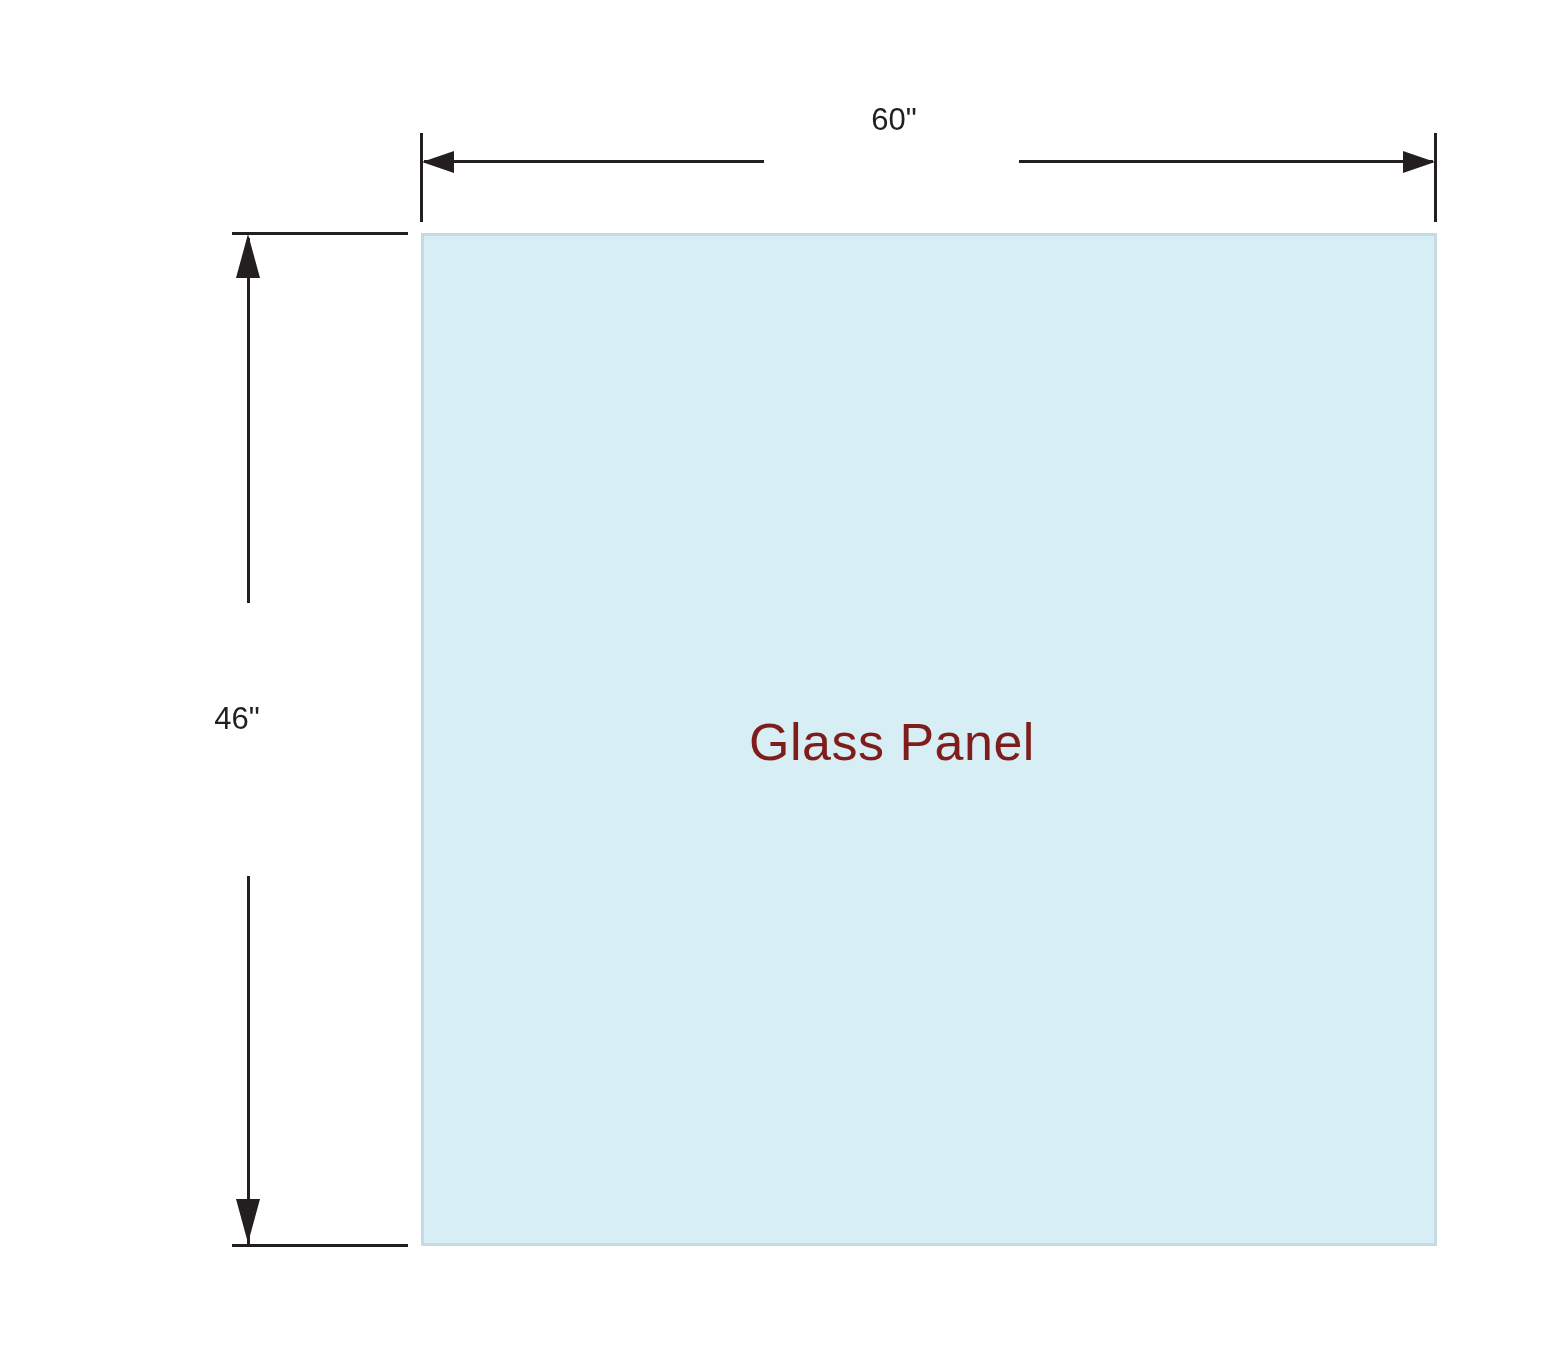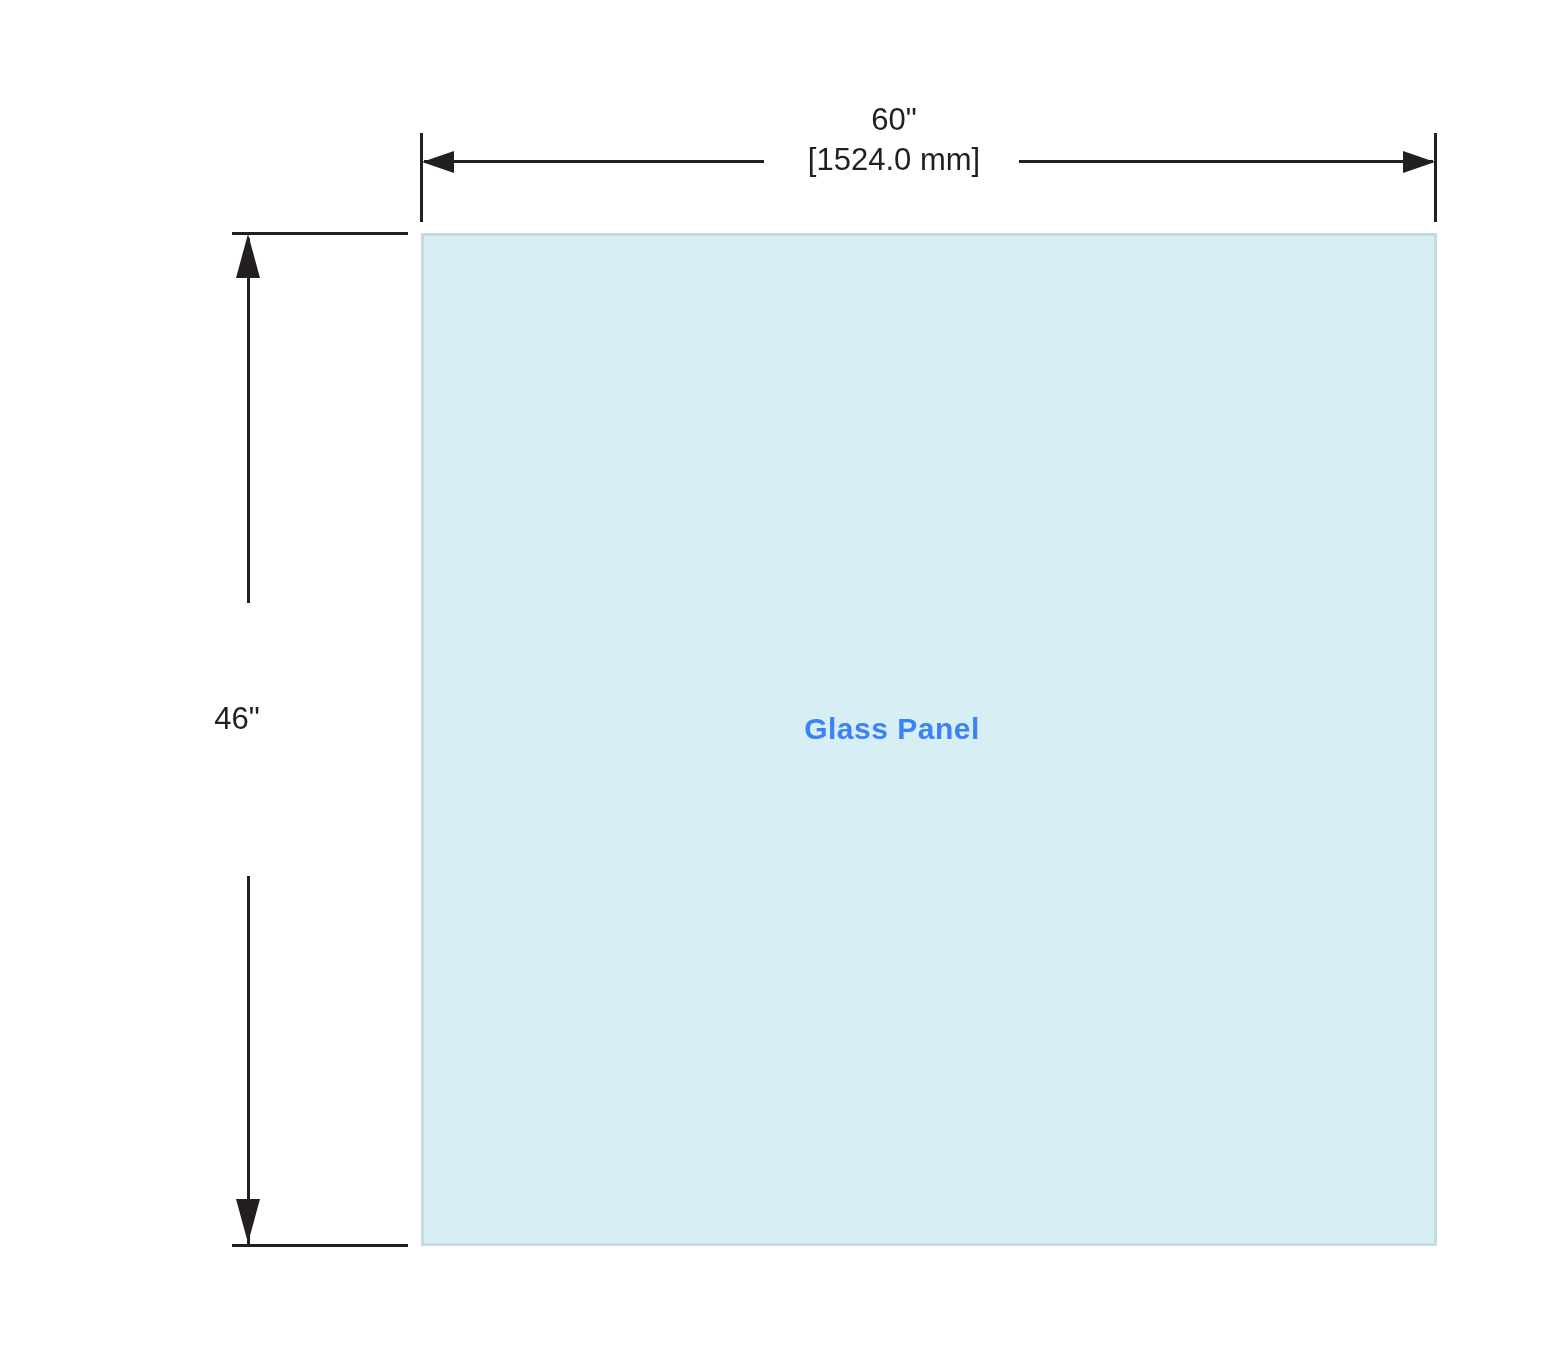--- a/index.html
+++ b/index.html
@@ -28,23 +28,23 @@
     background: #d7eef5;
     border: 3px solid #c6dbe1;
     box-sizing: border-box;
   }
   .panel-label {
     position: absolute;
     left: 692px;
     top: 712px;
     width: 400px;
     text-align: center;
-    font-size: 30px;
-    font-weight: bold;
-    color: #3b82f6;
+    font-size: 52px;
+    font-weight: normal;
+    color: #7f1d1d;
     letter-spacing: 0.5px;
     white-space: nowrap;
   }
   
   .hline {
     position: absolute;
     height: 3px;
     background: #231f20;
   }
   .vline {
@@ -106,21 +106,20 @@
   <div class="panel-label">Glass Panel</div>
 
   <div class="vline" style="left:420px; top:133px; height:89px;"></div>
   <div class="vline" style="left:1434px; top:133px; height:89px;"></div>
   <div class="hline" style="left:424px; top:160px; width:340px;"></div>
   <div class="hline" style="left:1019px; top:160px; width:414px;"></div>
   <div class="arrow arrow-left" style="left:422px; top:151px;"></div>
   <div class="arrow arrow-right" style="left:1403px; top:151px;"></div>
   <div class="dim-text dim-text-h">
     <div>60"</div>
-    <div>[1524.0 mm]</div>
   </div>
 
   <div class="hline" style="left:232px; top:232px; width:176px;"></div>
   <div class="hline" style="left:232px; top:1244px; width:176px;"></div>
   <div class="vline" style="left:247px; top:238px; height:365px;"></div>
   <div class="vline" style="left:247px; top:876px; height:368px;"></div>
   <div class="arrow arrow-up" style="left:236px; top:234px;"></div>
   <div class="arrow arrow-down" style="left:236px; top:1199px;"></div>
   <div class="dim-text dim-text-v">
     <div>46"</div>

